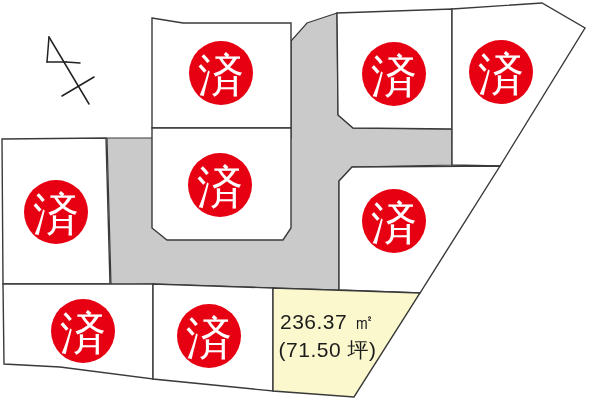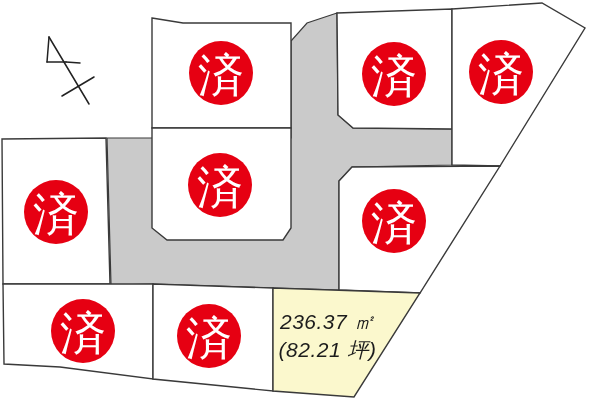--- a/index.html
+++ b/index.html
@@ -25,21 +25,20 @@
   .north-arrow-line{stroke:#222222;stroke-width:1.5;fill:none;stroke-linecap:round;}
   .area-label{
     position:absolute;
     left:250px;top:308px;width:155px;
     text-align:center;
     color:#1c1c1c;
     font-size:21px;
     line-height:28px;
     letter-spacing:0.5px;
     pointer-events:none;
-    font-style:italic;
   }
 </style>
 </head>
 <body>
 
 <div class="stage">
   <svg id="map-svg" width="600" height="404" viewBox="0 0 600 404">
       <polygon points="107,138 291,138 291,41 307,23 337,13 338,115 353,128 452,129 452,165 352,167 339,181 339,290 273,288 153,284 111,285" class="road"></polygon>
       <polygon points="152,18 183,23 291,23 291,128 152,128" class="lot-sold"></polygon>
       <polygon points="337,13 452,9 452,129 353,128 338,115" class="lot-sold"></polygon>
@@ -67,15 +66,15 @@
       <circle cx="209" cy="336" r="32" class="stamp-circle"></circle>
       <text x="209" y="338" class="stamp-text">済</text>
       <polyline points="49,37 89,104" class="north-arrow-line"></polyline>
       <polyline points="49,37 47,62" class="north-arrow-line"></polyline>
       <polyline points="47,62 66,62" class="north-arrow-line"></polyline>
       <polyline points="66,62 80,63" class="north-arrow-line"></polyline>
       <polyline points="62,96 94,77" class="north-arrow-line"></polyline>
     </svg>
   <div class="area-label">
     <div>236.37 ㎡</div>
-    <div>(82.21 坪)</div>
+    <div>(71.50 坪)</div>
   </div>
 </div>
 
 </body></html>

